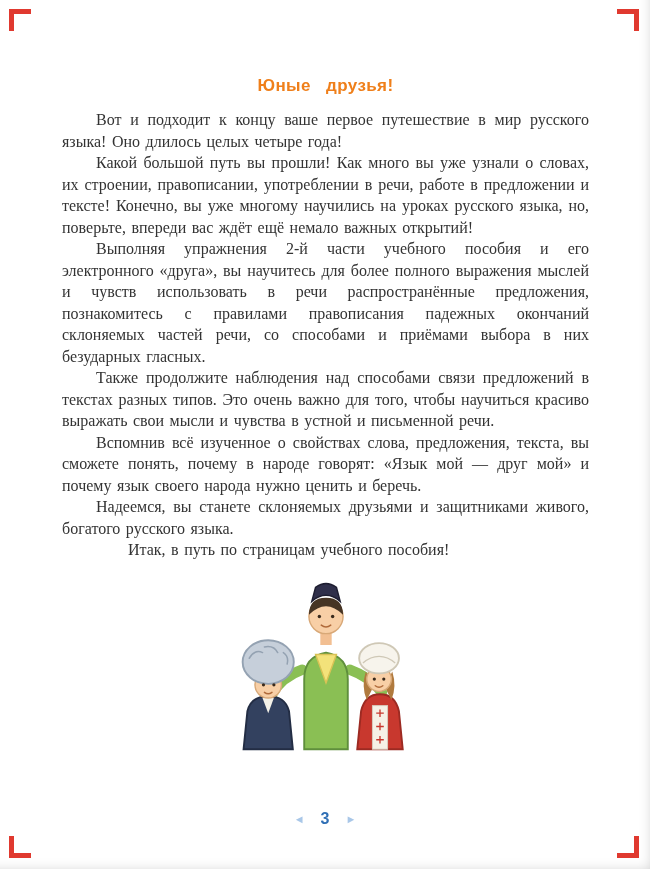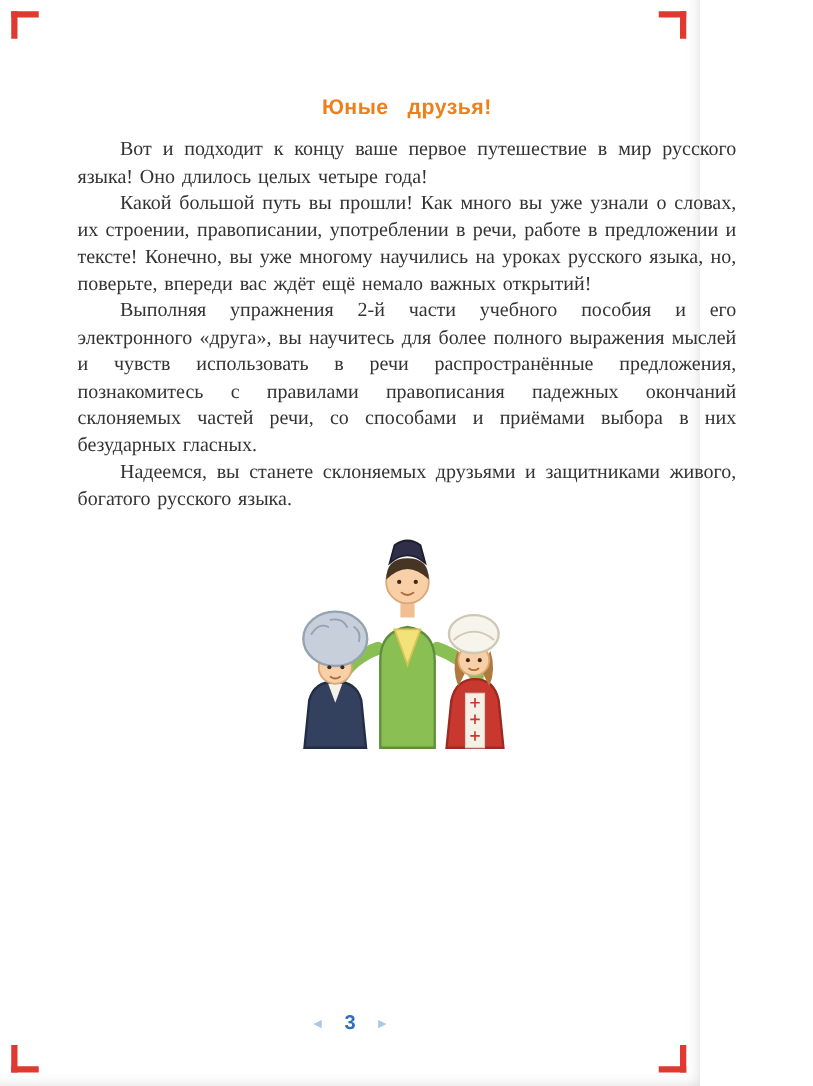--- a/index.html
+++ b/index.html
@@ -9,21 +9,21 @@
     --lightblue:#a9c7e8;
     --text:#333333;
   }
   *{margin:0;padding:0;box-sizing:border-box;}
   html,body{background:#ffffff;}
   body{
     font-family:"Liberation Sans","DejaVu Sans",sans-serif;
     width:650px;height:869px;overflow:hidden;
   }
   .page{
-    position:relative;width:560px;height:869px;background:#ffffff;
+    position:relative;width:650px;height:869px;background:#ffffff;
     box-shadow:inset -7px -7px 14px -10px rgba(0,0,0,0.22);
   }
   
   .corner{position:absolute;width:22px;height:22px;}
   .corner.tl{top:9px;left:9px;border-top:5px solid var(--red);border-left:5px solid var(--red);}
   .corner.tr{top:9px;right:11px;border-top:5px solid var(--red);border-right:5px solid var(--red);}
   .corner.bl{bottom:11px;left:9px;border-bottom:5px solid var(--red);border-left:5px solid var(--red);}
   .corner.br{bottom:11px;right:11px;border-bottom:5px solid var(--red);border-right:5px solid var(--red);}
 
   .content{
@@ -73,21 +73,24 @@
   <div class="corner tr"></div>
   <div class="corner bl"></div>
   <div class="corner br"></div>
 
   <div class="content">
     <h1 class="title">Юные  друзья!</h1>
 
     <p class="para">Вот и подходит к концу ваше первое путешествие в мир русского языка! Оно длилось целых четыре года!</p>
     <p class="para">Какой большой путь вы прошли! Как много вы уже узнали о словах, их строении, правописании, употреблении в речи, работе в предложении и тексте! Конечно, вы уже многому научились на уроках русского языка, но, поверьте, впереди вас ждёт ещё немало важных открытий!</p>
     <p class="para">Выполняя упражнения 2-й части учебного пособия и его электронного «друга», вы научитесь для более полного выражения мыслей и чувств использовать в речи распространённые предложения, познакомитесь с правилами правописания падежных окончаний склоняемых частей речи, со способами и приёмами выбора в них безударных гласных.</p>
+    <p class="para">Также продолжите наблюдения над способами связи предложений в текстах разных типов. Это очень важно для того, чтобы научиться красиво выражать свои мысли и чувства в устной и письменной речи.</p>
+    <p class="para">Вспомнив всё изученное о свойствах слова, предложения, текста, вы сможете понять, почему в народе говорят: «Язык мой — друг мой» и почему язык своего народа нужно ценить и беречь.</p>
     <p class="para">Надеемся, вы станете склоняемых друзьями и защитниками живого, богатого русского языка.</p>
+    <p class="para cta">Итак, в путь по страницам учебного пособия!</p>
 
     <div class="illustration">
       <svg viewBox="0 0 250 190" width="238" height="180" aria-hidden="true">
 
         <g>
           <path d="M100,102 Q78,110 68,128" stroke="#8abf54" stroke-width="11" fill="none" stroke-linecap="round"></path>
           <path d="M150,102 Q172,110 184,126" stroke="#8abf54" stroke-width="11" fill="none" stroke-linecap="round"></path>
           <path d="M102,186 L102,112 Q102,88 125,84 Q148,88 148,112 L148,186 Z" fill="#8abf54" stroke="#5f8f3c" stroke-width="2"></path>
           <path d="M114,86 L136,86 L125,116 Z" fill="#f3e27a" stroke="#d9c255" stroke-width="1.5"></path>
           <rect x="119" y="62" width="12" height="14" fill="#f2bf92"></rect>

